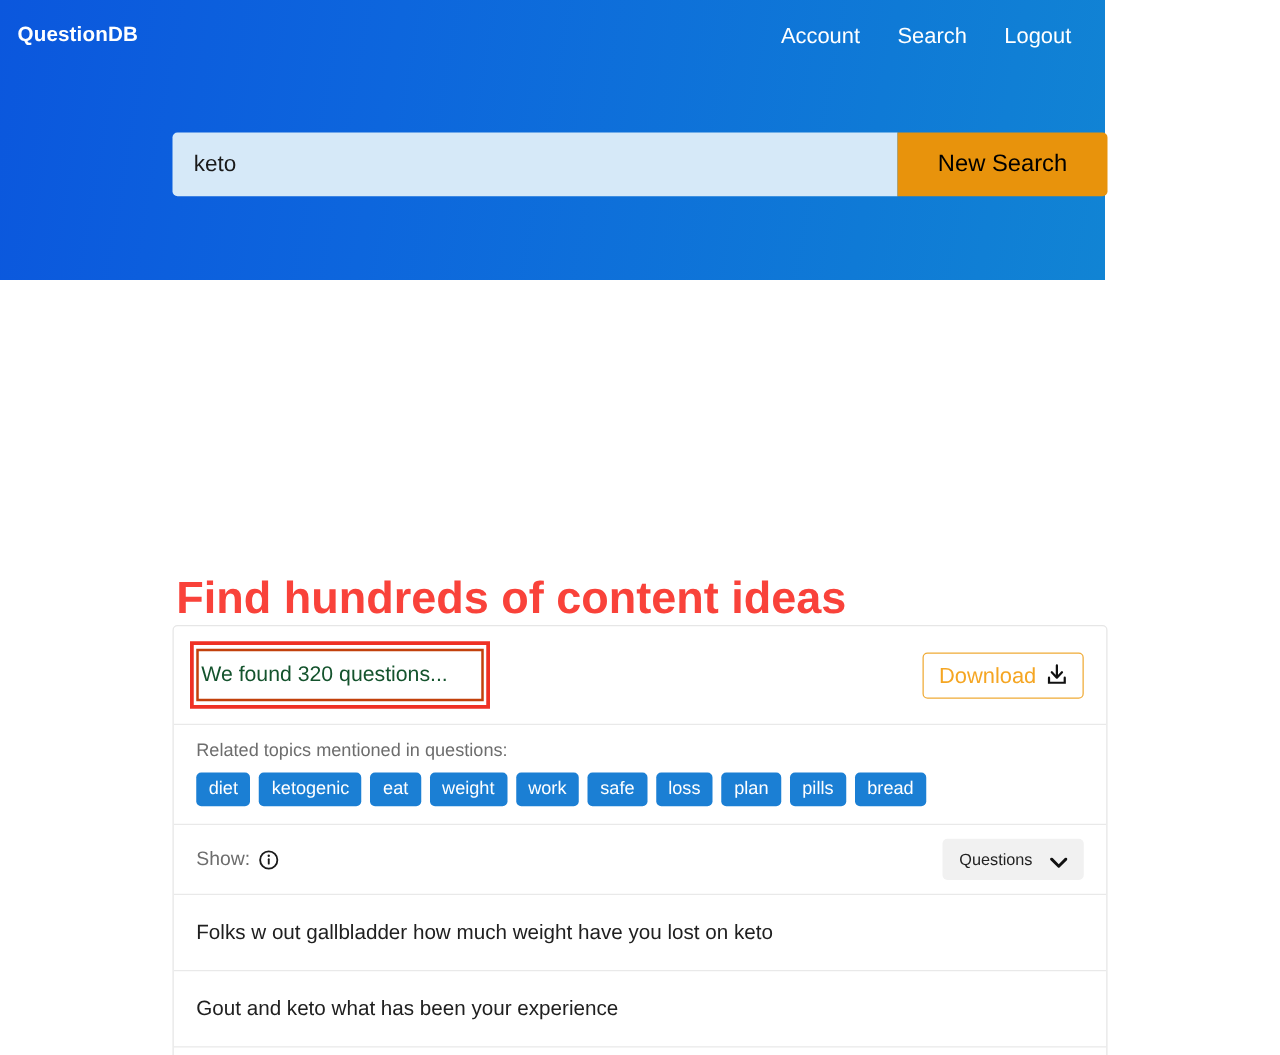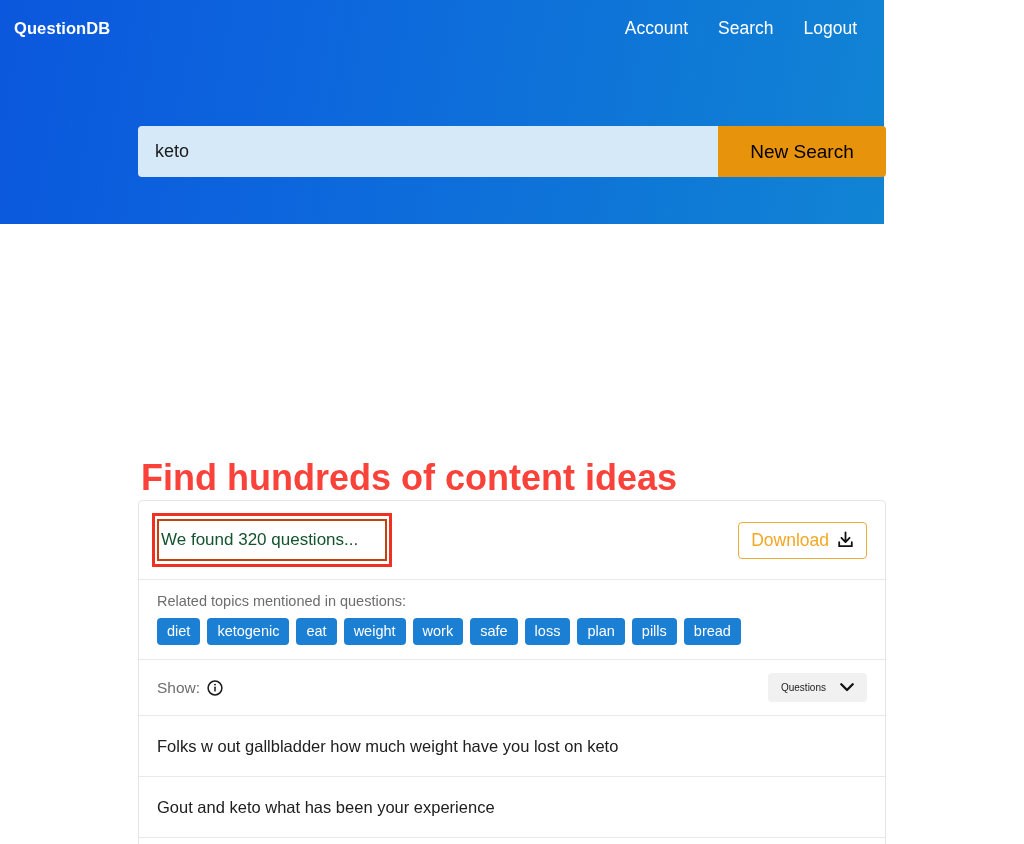--- a/index.html
+++ b/index.html
@@ -40,21 +40,21 @@
   .nav a {
     color: #ffffff;
     font-size: 17.5px;
     text-decoration: none;
     white-space: nowrap;
   }
 
   .searchbar {
     position: absolute;
     left: 138px;
-    top: 126px;
+    top: 106px;
     width: 748px;
     height: 51px;
     display: flex;
   }
   .search-input {
     width: 580px;
     height: 51px;
     border: none;
     outline: none;
     background: #d6e9f8;
@@ -178,21 +178,21 @@
   .show-left { display: flex; align-items: center; gap: 7px; }
   .show-label { font-size: 15.5px; color: #6d6d6d; }
   .info-icon { display: inline-block; width: 16px; height: 16px; cursor: pointer; }
   .select-pill {
     display: inline-flex;
     align-items: center;
     gap: 14px;
     background: #f1f1f1;
     border-radius: 4px;
     padding: 9px 13px;
-    font-size: 10px;
+    font-size: 13px;
     color: #222;
     cursor: pointer;
     text-align: right;
   }
   .chev { display: inline-block; width: 14px; height: 9px; }
 
   
   .q-row {
     height: 61px;
     display: flex;

